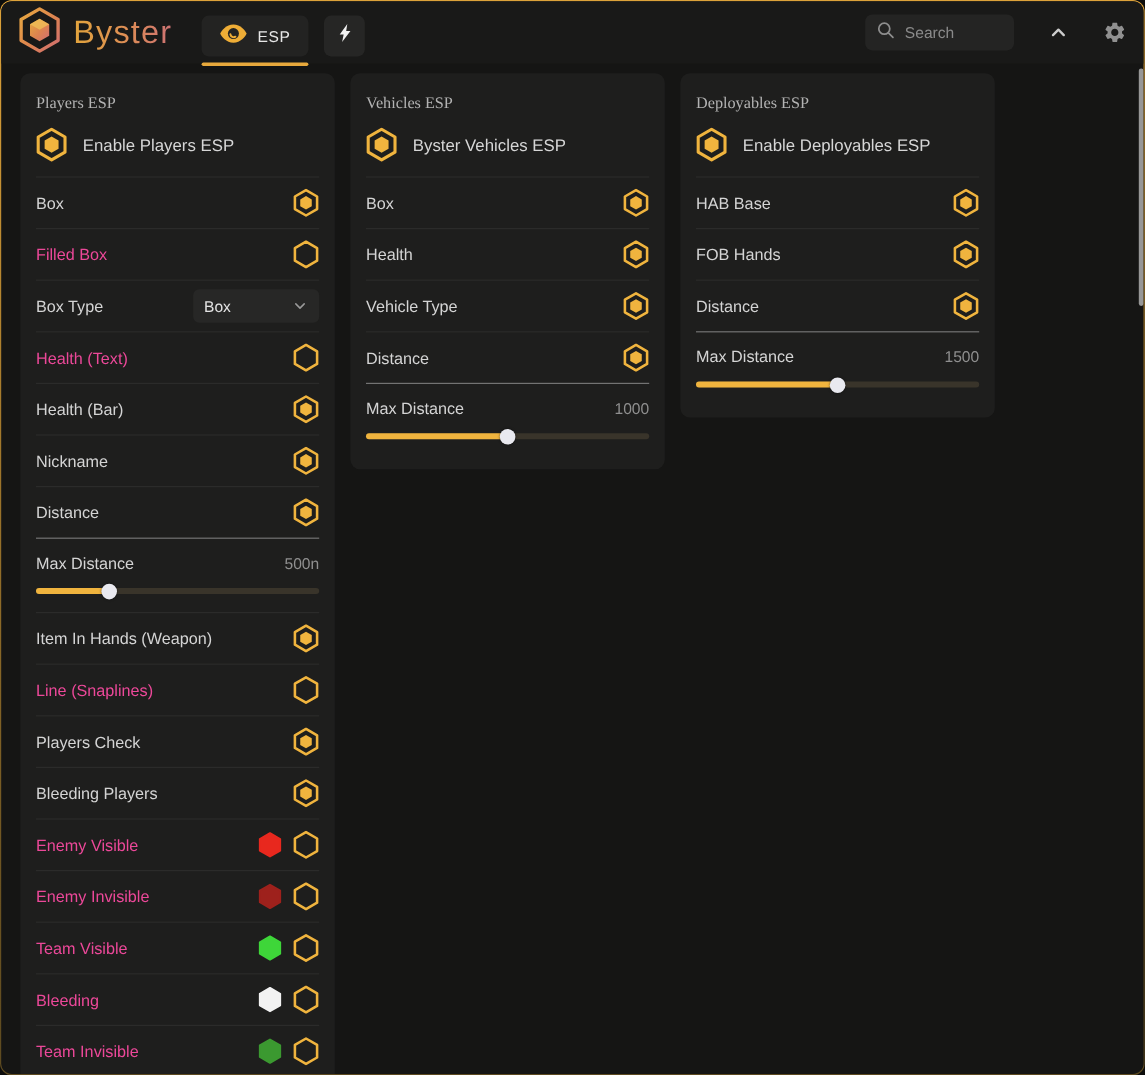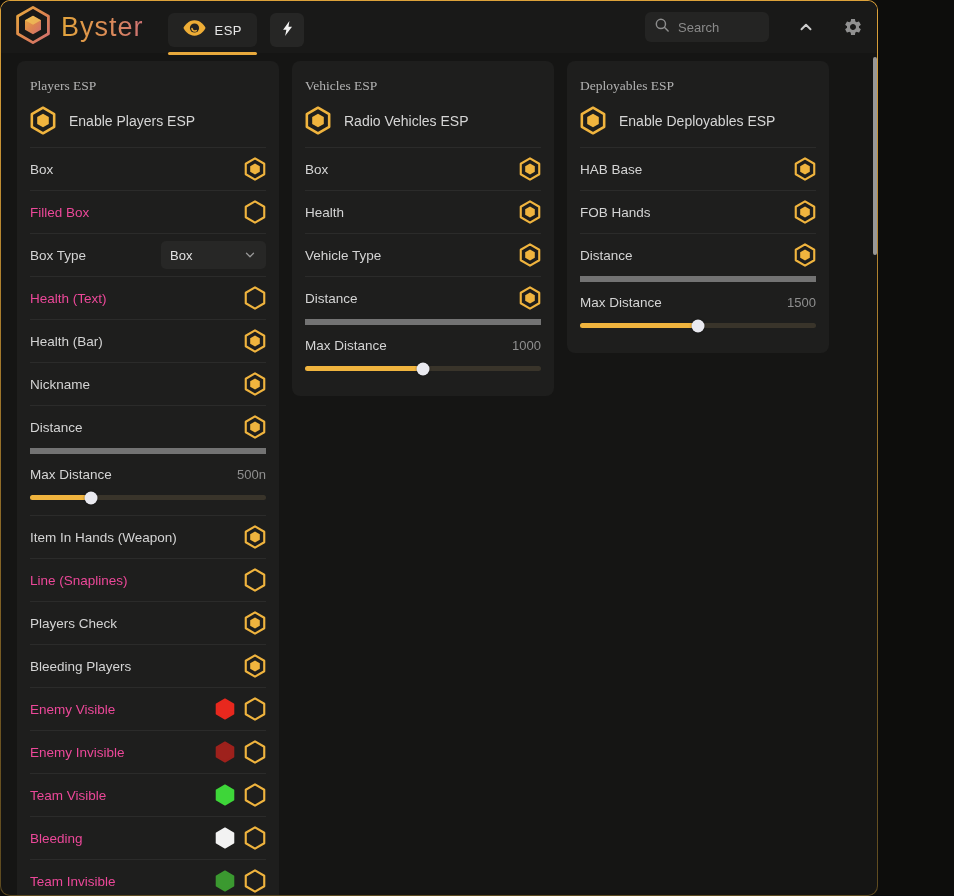--- a/index.html
+++ b/index.html
@@ -1,17 +1,17 @@
 <!DOCTYPE html>
 <html><head>
 <meta charset="utf-8">
 <style>
   * { box-sizing: border-box; margin: 0; padding: 0; }
   html,body { background:#0d0d0c; font-family:"Liberation Sans", sans-serif; }
-  .stage { width:878px; height:896px; position:relative; }
+  .stage { width:954px; height:896px; position:relative; }
 
   .window {
     position:absolute; inset:0;
     border-radius:10px; padding:1px;
     background:linear-gradient(180deg,#dda23a 0%,#a97d2d 35%,#6e5522 80%,#5d4a20 100%);
   }
   .win-inner {
     position:relative; width:100%; height:100%;
     border-radius:9px; background:#151514; overflow:hidden;
   }
@@ -54,21 +54,21 @@
   .row { display:flex; align-items:center; justify-content:space-between; height:43px; border-top:1px solid #2b2b2a; }
   .row-label { color:#d4d4d4; font-size:13.5px; }
   .row.disabled .row-label { color:#ec4899; }
 
   .dropdown {
     display:flex; align-items:center; justify-content:space-between;
     width:105px; height:28px; background:#272726; border-radius:5px; padding:0 9px; cursor:pointer;
   }
   .dropdown-value { color:#e2e2e2; font-size:13px; }
 
-  .slider-row { border-top:6px solid #737373; padding:9px 0 15px 0; }
+  .slider-row { border-top:1px solid #737373; padding:9px 0 15px 0; }
   .slider-head { display:flex; align-items:center; justify-content:space-between; margin:4px 0 13px 0; }
   .slider-value { color:#8f8f8f; font-size:13px; }
   .slider-track { position:relative; height:5px; border-radius:3px; background:#39342a; cursor:pointer; }
   .slider-fill { position:absolute; left:0; top:0; bottom:0; border-radius:3px; background:#f0b43e; }
   .slider-thumb {
     position:absolute; top:50%; transform:translate(-50%,-50%);
     width:13px; height:13px; border-radius:50%; background:#e9e9ef; box-shadow:0 0 2px rgba(0,0,0,.6);
   }
 
   .color-group { display:flex; align-items:center; gap:9px; }
@@ -335,21 +335,21 @@
           </div>
           <div class="panel">
             <div class="panel-title">Vehicles ESP</div>
             <div class="enable-row">
               <span class="checkbox">
                 <svg width="26" height="29" viewBox="0 0 24 27">
     <polygon points="12,1.6 22.4,7.6 22.4,19.4 12,25.4 1.6,19.4 1.6,7.6" fill="none" stroke="#f0b43e" stroke-width="2.4" stroke-linejoin="round"></polygon>
     <polygon points="12,7.2 17.4,10.3 17.4,16.7 12,19.8 6.6,16.7 6.6,10.3" fill="#f0b43e"></polygon>
                 </svg>
               </span>
-    <span class="row-label">Radio Vehicles ESP</span>
+    <span class="row-label">Byster Vehicles ESP</span>
             </div>
             <div class="row">
               <span class="row-label">Box</span>
               <span class="checkbox">
                 <svg width="22" height="24" viewBox="0 0 24 27">
     <polygon points="12,1.6 22.4,7.6 22.4,19.4 12,25.4 1.6,19.4 1.6,7.6" fill="none" stroke="#f0b43e" stroke-width="2.4" stroke-linejoin="round"></polygon>
     <polygon points="12,7.2 17.4,10.3 17.4,16.7 12,19.8 6.6,16.7 6.6,10.3" fill="#f0b43e"></polygon>
                 </svg>
               </span>
             </div>

